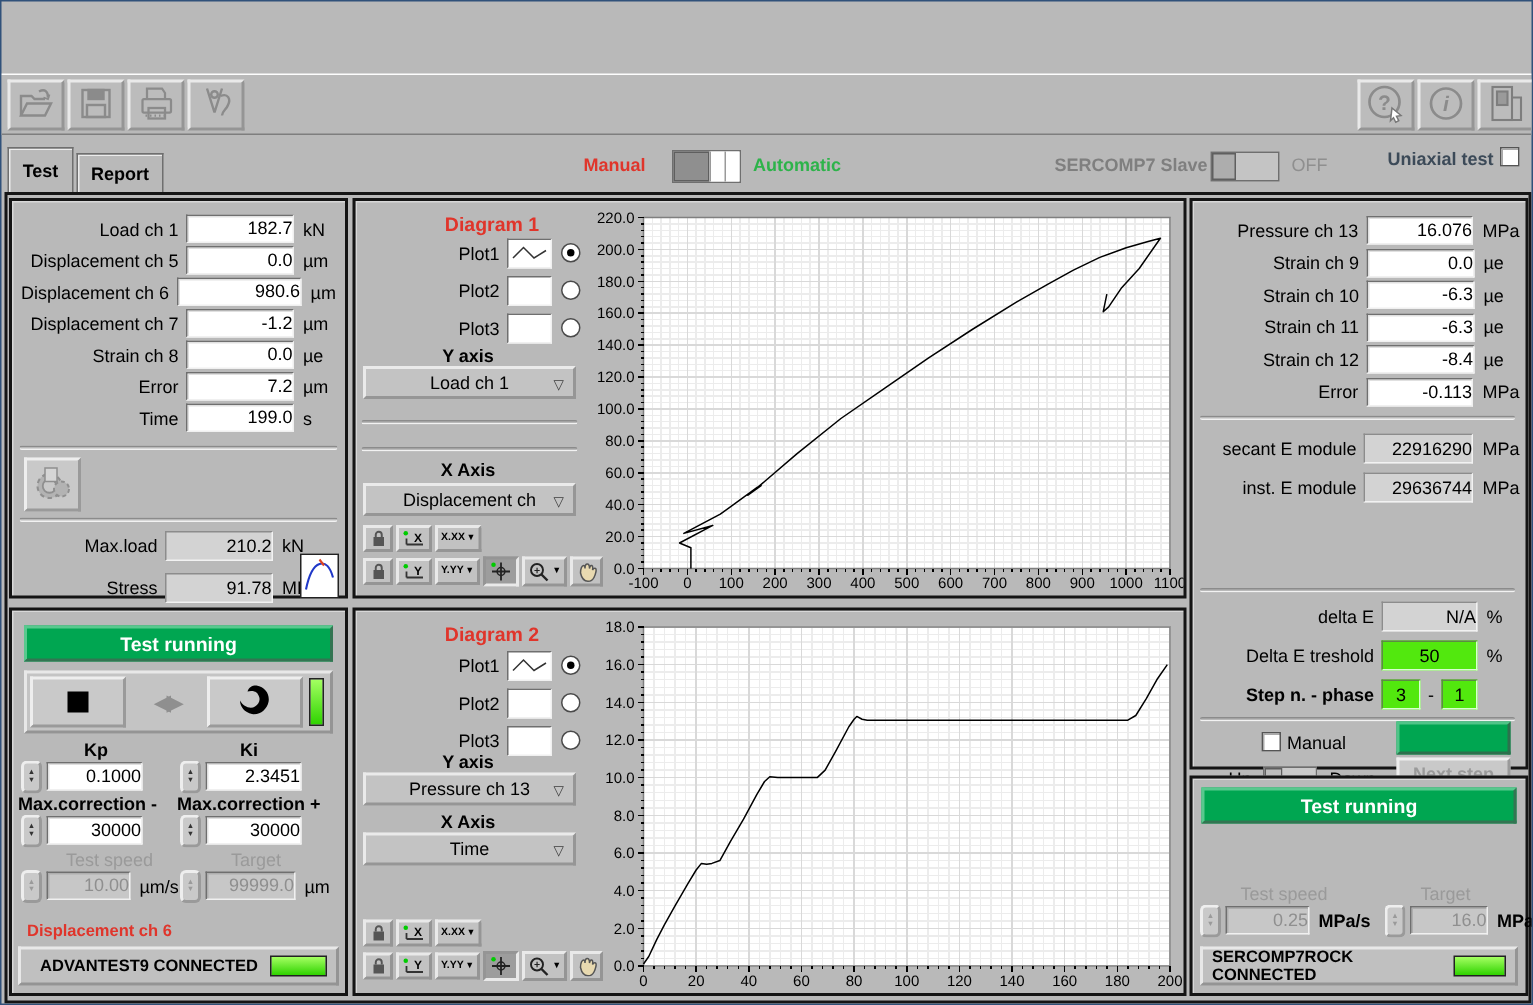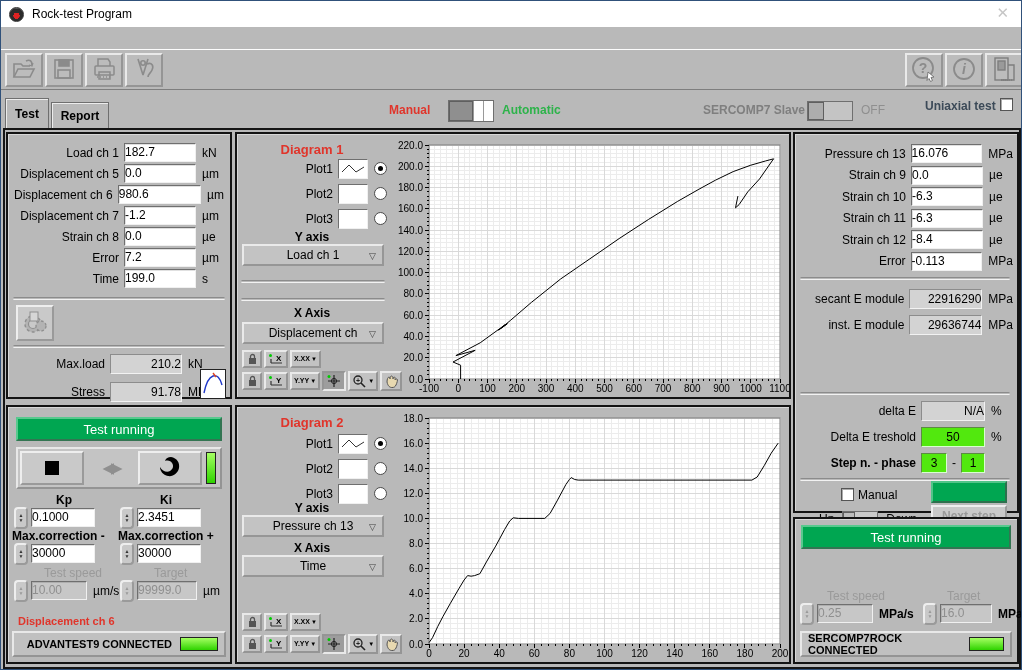--- a/index.html
+++ b/index.html
@@ -17,57 +17,52 @@
   .toolbar{position:absolute;left:0;top:48px;width:100%;height:41px;background:#b9b9b9;border-top:1px solid #fdfdfd;border-bottom:1px solid #7e7e7e;}
   .tbtn{position:absolute;top:3px;width:38px;height:34px;background:#bcbcbc;border:2px outset #e9e9e9;display:flex;align-items:center;justify-content:center;}
   .tabrow{position:absolute;left:0;top:89px;width:100%;height:38px;}
   .tab{position:absolute;background:#b9b9b9;border:1px solid #6f6f6f;border-bottom:none;box-shadow:inset 1px 1px 0 #ececec;display:flex;align-items:center;justify-content:center;font-weight:bold;}
   .content-frame{position:absolute;left:2px;top:127px;width:1018px;height:541px;border:2px solid #151515;}
   .panel{position:absolute;border:2px solid #141414;background:#b9b9b9;box-shadow:inset 1px 1px 0 rgba(255,255,255,.45);}
   .row{display:flex;align-items:center;height:21px;}
   .lbl{text-align:right;padding-right:5px;white-space:nowrap;}
   .unit{padding-left:6px;white-space:nowrap;}
   .inp{background:#fff;border:1px solid;border-color:#6f6f6f #f0f0f0 #f0f0f0 #6f6f6f;box-shadow:inset 1px 1px 0 rgba(0,0,0,.12);
-    height:19px;line-height:17px;text-align:left;}
+    height:19px;line-height:17px;text-align:right;}
   .disp{background:#d3d3d3;border:1px solid;border-color:#8c8c8c #f2f2f2 #f2f2f2 #8c8c8c;height:20px;line-height:18px;text-align:right;}
   .inp.dis{background:#c7c7c7;color:#8f8f8f;}
   .gval{background:#52e80e;border:1px solid;border-color:#5c8a44 #d8ffd0 #d8ffd0 #5c8a44;height:20px;line-height:18px;text-align:center;}
   .sep{border-top:1px solid #8b8b8b;border-bottom:1px solid #f2f2f2;height:3px;border-radius:2px;}
-  .banner{background:#00a651;border:2px outset #58c98e;color:#fff;font-weight:normal;font-size:13px;display:flex;align-items:center;justify-content:center;}
+  .banner{background:#00a651;border:2px outset #58c98e;color:#fff;font-weight:bold;font-size:13px;display:flex;align-items:center;justify-content:center;}
   .led{background:linear-gradient(180deg,#a4ff62,#2fd300);border:1px solid #222;}
   .spin{width:14px;height:22px;background:#c9c9c9;border:2px outset #eee;border-radius:4px;display:flex;flex-direction:column;align-items:center;justify-content:center;font-size:5px;line-height:5px;color:#333;}
   .spin.dis{color:#9a9a9a;}
   .dd{position:absolute;height:22px;background:#c3c3c3;border:2px outset #eaeaea;display:flex;align-items:center;justify-content:center;}
   .dd .tri{position:absolute;right:6px;top:5px;font-size:9px;color:#3e3e3e;}
   .chk{width:13px;height:13px;background:#fff;border:1px solid #555;box-shadow:inset 1px 1px 0 #aaa;}
   .radio{width:13px;height:13px;border-radius:50%;background:#fff;border:1px solid #4a4a4a;position:relative;}
   .radio.sel::after{content:"";position:absolute;inset:3px;border-radius:50%;background:#000;}
   .plotbox{width:30px;height:20px;background:#fff;border:1px solid;border-color:#6f6f6f #f0f0f0 #f0f0f0 #6f6f6f;display:flex;align-items:center;justify-content:center;}
   .gbtn{height:18px;min-width:20px;background:#c2c2c2;border:2px outset #e9e9e9;display:flex;align-items:center;justify-content:center;font-size:7px;font-weight:bold;padding:0 2px;gap:1px;}
   .gbtn.pressed{border-style:inset;background:#9d9d9d;}
   .toggle{background:#fff;border:1px solid #6f6f6f;display:flex;}
   .toggle .handle{background:#8f8f8f;border:1px solid #5f5f5f;}
   .toggle .cell{background:#fff;border-left:1px solid #9a9a9a;}
   .ctrlbtn{background:#c9c9c9;border:2px outset #eee;display:flex;align-items:center;justify-content:center;}
   .chart{position:absolute;}
-  .redtitle{color:#e0352b;font-weight:bold;font-size:13px;text-align:center;}
+  .redtitle{color:#e0352b;font-weight:bold;font-size:13px;text-align:center;margin-left:16px;}
   .dimtxt{color:#9a9a9a;}
   .graytxt{color:#7f7f7f;font-weight:bold;}
   svg text{font-family:"Liberation Sans",sans-serif;}
 </style>
 </head>
 <body>
 
 <div class="window">
 
-  <div class="titlebar">
-    <span class="appicon"></span>
-    <span>Rock-test Program</span>
-    <span class="closex">✕</span>
-  </div>
 
 
   <div class="toolbar">
     <div class="tbtn" style="left:4px">
       <span><svg width="26" height="24" viewBox="0 0 26 24">
             <g fill="none" stroke="#8b8b8b" stroke-width="1.6">
               <path d="M3 20 V7 h7 l2 2 h7"></path>
               <path d="M3 20 l4-8 h16 l-4 8 z"></path>
               <path d="M15 4 c4-2 6 0 6 4"></path>
               <path d="M18 8 l3 1 1-3" stroke-width="1.2"></path>

